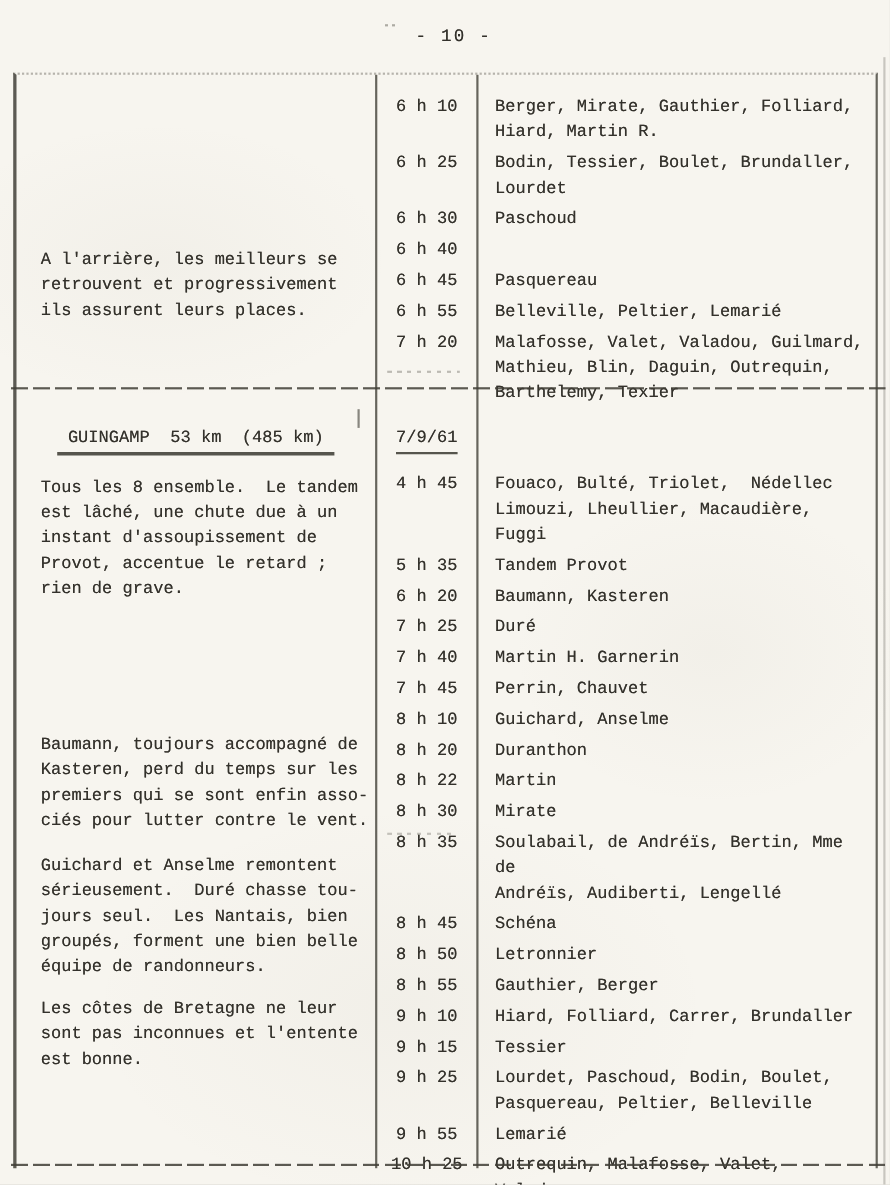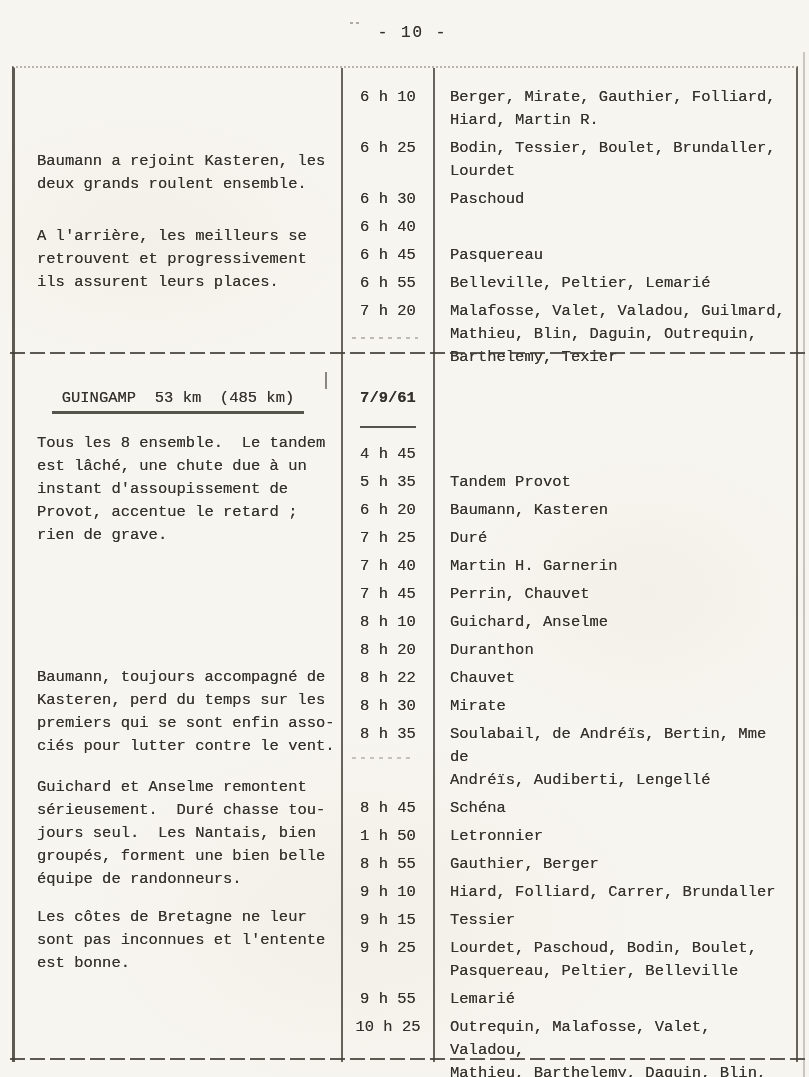--- a/index.html
+++ b/index.html
@@ -57,22 +57,21 @@
   .stage-title{
     display:inline-block;
     padding:0 10px 1px 10px;
     border-bottom:3px solid rgba(58,56,48,0.85);
     white-space:pre;
   }
   .header-date{flex:0 0 94px;text-align:center;}
   .stage-date{
     display:inline-block;
     border-bottom:2px solid rgba(58,56,48,0.85);
-    padding-bottom:16px;
-    font-weight:bold;
+    padding-bottom:1px;
   }
   .hdash{
     position:absolute;height:2px;
     background-image:repeating-linear-gradient(90deg,
       rgba(64,62,54,0.85) 0px, rgba(64,62,54,0.85) 15px,
       transparent 15px, transparent 20px);
   }
   .hdash.mid{left:10px;right:4px;top:352px;}
   .hdash.bottom{left:10px;right:0;top:1058px;}
   .page-edge-line{
@@ -105,22 +104,20 @@
 
 <div class="page">
 
   <div class="page-number">- 10 -</div>
 
   <div class="doc-table">
     <div class="vline v1"></div>
     <div class="vline v2"></div>
 
     <div class="section s1">
-      <div class="para" style="top:68px">Baumann a rejoint Kasteren, les
-deux grands roulent ensemble.</div>
       <div class="para" style="top:143px">A l'arrière, les meilleurs se
 retrouvent et progressivement
 ils assurent leurs places.</div>
 
       <div class="rows">
         <div class="row">
           <div class="time-cell">6 h 10</div>
           <div class="names-cell">Berger, Mirate, Gauthier, Folliard,
 Hiard, Martin R.</div>
         </div>
@@ -177,20 +174,22 @@
 jours seul.  Les Nantais, bien
 groupés, forment une bien belle
 équipe de randonneurs.</div>
       <div class="para" style="top:535px">Les côtes de Bretagne ne leur
 sont pas inconnues et l'entente
 est bonne.</div>
 
       <div class="rows">
         <div class="row">
           <div class="time-cell">4 h 45</div>
+          <div class="names-cell">Fouaco, Bulté, Triolet,  Nédellec
+Limouzi, Lheullier, Macaudière, Fuggi</div>
         </div>
         <div class="row">
           <div class="time-cell">5 h 35</div>
           <div class="names-cell">Tandem Provot</div>
         </div>
         <div class="row">
           <div class="time-cell">6 h 20</div>
           <div class="names-cell">Baumann, Kasteren</div>
         </div>
         <div class="row">
@@ -208,37 +207,37 @@
         <div class="row">
           <div class="time-cell">8 h 10</div>
           <div class="names-cell">Guichard, Anselme</div>
         </div>
         <div class="row">
           <div class="time-cell">8 h 20</div>
           <div class="names-cell">Duranthon</div>
         </div>
         <div class="row">
           <div class="time-cell">8 h 22</div>
-          <div class="names-cell">Chauvet</div>
+          <div class="names-cell">Martin</div>
         </div>
         <div class="row">
           <div class="time-cell">8 h 30</div>
           <div class="names-cell">Mirate</div>
         </div>
         <div class="row">
           <div class="time-cell">8 h 35</div>
           <div class="names-cell">Soulabail, de Andréïs, Bertin, Mme de
 Andréïs, Audiberti, Lengellé</div>
         </div>
         <div class="row">
           <div class="time-cell">8 h 45</div>
           <div class="names-cell">Schéna</div>
         </div>
         <div class="row">
-          <div class="time-cell">1 h 50</div>
+          <div class="time-cell">8 h 50</div>
           <div class="names-cell">Letronnier</div>
         </div>
         <div class="row">
           <div class="time-cell">8 h 55</div>
           <div class="names-cell">Gauthier, Berger</div>
         </div>
         <div class="row">
           <div class="time-cell">9 h 10</div>
           <div class="names-cell">Hiard, Folliard, Carrer, Brundaller</div>
         </div>

